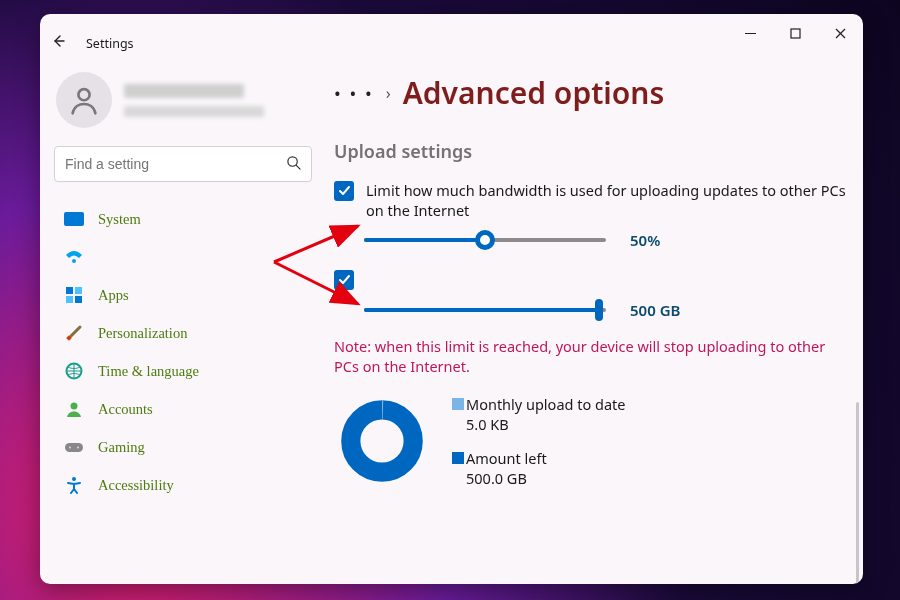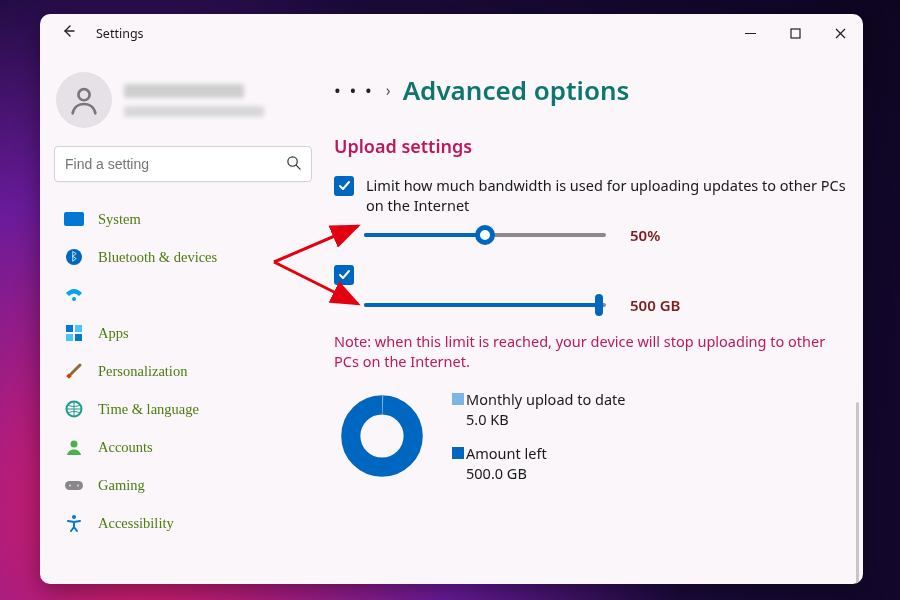--- a/index.html
+++ b/index.html
@@ -12,22 +12,22 @@
     left: 40px; top: 14px;
     width: 823px; height: 570px;
     background: #faf6fa;
     border-radius: 10px;
     box-shadow: 0 6px 24px rgba(0,0,0,0.4);
     display: flex; flex-direction: column;
     overflow: hidden;
   }
   .titlebar {
     height: 38px;
-    display: flex; align-items: center;
-    padding-left: 18px;
+    display: flex; align-items: flex-end;
+    padding-left: 8px;
     color: #1b1b1b;
     font-size: 12.5px;
   }
   .titlebar .back { width: 20px; text-align: center; margin-right: 18px; cursor: pointer; }
   .titlebar .title { flex: 0 0 auto; }
   .titlebar .spacer { flex: 1; }
   .winbtn { width: 45px; height: 38px; display: flex; align-items: center; justify-content: center; cursor: pointer; color: #222; }
   .winbtn svg { display:block; }
   .body { flex: 1; display: flex; overflow: hidden; }
   .sidebar { width: 286px; padding: 14px 14px 0 14px; display:flex; flex-direction:column; }
@@ -47,32 +47,32 @@
   .navlist { list-style:none; flex:1; overflow-y:auto; }
   .nav-item {
     height: 38px; display:flex; align-items:center; border-radius:4px;
     padding: 0 8px; cursor:pointer; color:#4d7c0f; font-size:14.5px;font-family:Liberation Serif, serif;
   }
   .nav-icon { width: 24px; height:24px; margin-right: 12px; display:flex; align-items:center; justify-content:center; }
   .content { flex:1; padding: 20px 14px 0 8px; overflow:hidden; position:relative; }
   .breadcrumb { display:flex; align-items:center; gap:12px; margin-bottom: 26px; }
   .bc-dots { font-size: 18px; letter-spacing: 2px; color:#222; cursor:pointer; }
   .bc-chev { color:#555; }
-  .bc-title { font-size: 26px; font-weight: 600; color: #0f766e; }
-  .section-title { font-size: 18px; font-weight:600; color:#be185d; margin-bottom: 18px; }
+  .bc-title { font-size: 30px; font-weight: 600; color: #7f1d1d; }
+  .section-title { font-size: 18px; font-weight:600; color:#737373; margin-bottom: 18px; }
   .opt { display:flex; margin-bottom: 8px; }
   .checkbox { width:20px; height:20px; background:#0067c0; border-radius:3px; flex:0 0 20px; display:flex; align-items:center; justify-content:center; margin-right:12px; cursor:pointer;}
   .opt-label { font-size:14.5px; color:#1a1a1a; line-height:1.35; }
   .slider-row { display:flex; align-items:center; margin: 10px 0 20px 30px; gap:24px;}
   .slider { position:relative; width: 242px; height: 20px; }
   .track { position:absolute; left:0; right:0; top:8px; height:4px; background:#8b8b8b; border-radius:2px;}
   .fill  { position:absolute; left:0; top:8px; height:4px; background:#0067c0; border-radius:2px;}
   .thumb { position:absolute; top:0; width:20px; height:20px; border-radius:50%; background:#fff; border:5px solid #0067c0; transform:translateX(-50%); cursor:grab;}
   .thumb.alt { width:8px; height:22px; border-radius:4px; background:#0067c0; border:none; top:-1px;}
-  .slider-val { font-size:15px; font-weight:600; color:#7f1d1d; min-width:64px;}
+  .slider-val { font-size:15px; font-weight:600; color:#0c4a6e; min-width:64px;}
   .note { font-size:14.5px; color:#be185d; line-height:1.4; margin-top:-4px;}
   .stats { display:flex; align-items:center; margin-top: 16px; gap: 22px; }
   .donut { width: 96px; height:96px; }
   .legend { display:flex; flex-direction:column; gap:14px; font-size:14.5px; color:#1a1a1a;}
   .legend-row { display:flex; align-items:flex-start; gap:2px;}
   .swatch { width:12px; height:12px; margin-top:4px;}
   .scrollhint { position:absolute; right:4px; top:350px; width:3px; height:200px; background:#c9c4c9; border-radius:2px;}
 
   
   .arrows { position:absolute; left:0; top:0; pointer-events:none; }
@@ -141,29 +141,20 @@
       </div>
 
       <ul class="navlist">
         <li class="nav-item">
           <span class="nav-icon">
               <svg class="ic-system" width="20" height="14">
                 <rect width="20" height="14" rx="2"></rect>
               </svg>
             </span>
           <span>System</span>
-        </li>
-        <li class="nav-item">
-          <span class="nav-icon">
-              <svg class="ic-bt" width="18" height="18">
-                <circle cx="9" cy="9" r="8"></circle>
-                <path d="M7 4l5 3-5 4 5 3-5 4V4" stroke="#fff" stroke-width="1.1" fill="none" transform="scale(0.7) translate(4,1)"></path>
-              </svg>
-            </span>
-          <span>Bluetooth &amp; devices</span>
         </li>
         <li class="nav-item">
           <span class="nav-icon">
               <svg class="ic-wifi" width="18" height="14" viewBox="0 0 18 14">
                 <path d="M1 5 Q9 -3 17 5 L14 8 Q9 3 4 8 Z"></path>
                 <circle cx="9" cy="11" r="2" fill="#00a4ef"></circle>
               </svg>
             </span>
         </li>
         <li class="nav-item">

